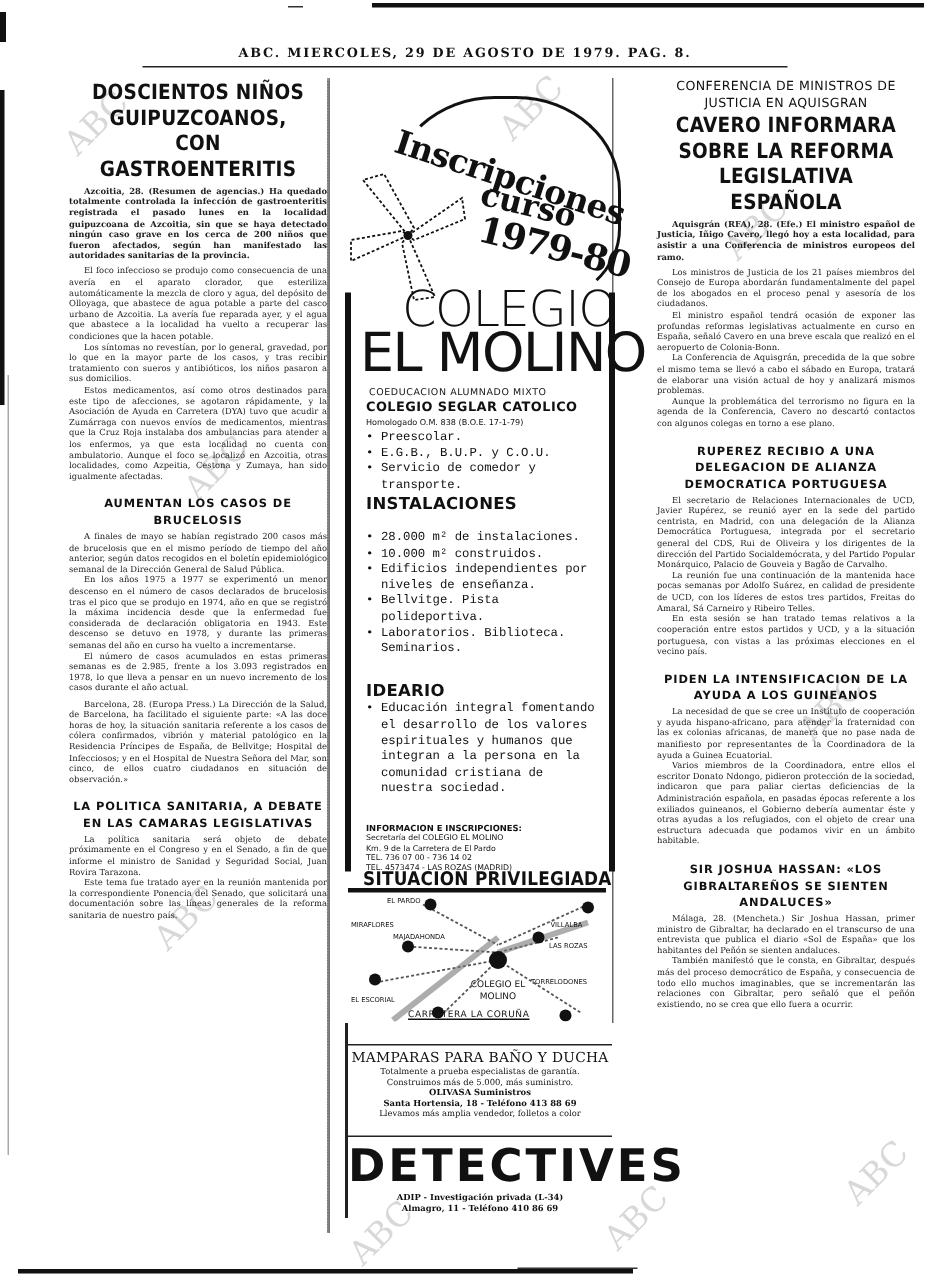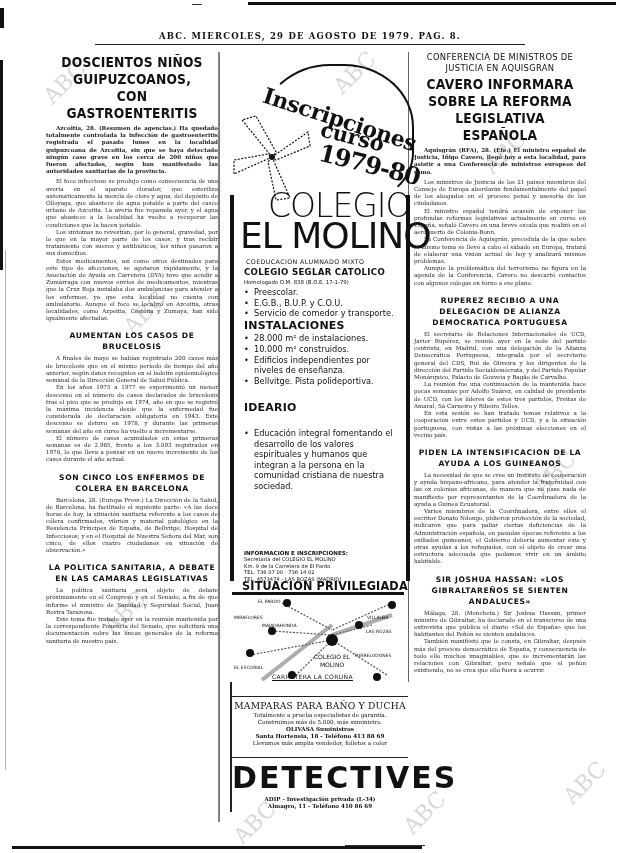--- a/index.html
+++ b/index.html
@@ -6,21 +6,21 @@
   body { width:620px; height:853px; position:relative; overflow:hidden; font-family:"DejaVu Serif", serif; color:#111; }
   .abs { position:absolute; }
   .edge-left { left:0; top:8px; width:4px; height:20px; background:#111; }
   .top-rule { left:248px; top:2px; width:368px; height:3px; background:#111; }
   .top-dash { left:192px; top:4px; width:10px; height:1px; background:#333; }
   .masthead { left:0; width:620px; top:31px; text-align:center; font-size:8.5px; letter-spacing:1.2px; font-weight:bold; }
   .masthead-rule { left:95px; top:44px; width:430px; height:1px; background:#222; }
 
   .col { position:absolute; top:52px; }
   .col1 { left:46px; width:172px; }
-  .col3 { left:414px; width:172px; }
+  .col3 { left:438px; width:172px; }
 
   .kicker { font-family:"DejaVu Sans", sans-serif; font-size:8.4px; text-align:center; letter-spacing:0.3px; line-height:11px; }
   .headline { font-family:"DejaVu Sans", sans-serif; font-weight:bold; font-size:12.5px; text-align:center; line-height:15px; letter-spacing:0.2px; margin-top:2px; transform:scaleX(0.88); }
   .subhead { font-family:"DejaVu Sans", sans-serif; font-weight:bold; font-size:7.6px; text-align:center; line-height:11px; letter-spacing:0.6px; margin-top:8px; }
   .body { font-size:5.6px; line-height:7.2px; text-align:justify; color:#222; margin-top:3px; }
   .body p { margin:0; text-indent:10px; }
   .body p.lead { font-weight:bold; }
 
   .vrule-l { left:218px; top:52px; width:1px; height:770px; background:#777; border-left:1px dotted #999; }
   .vrule-r { left:408px; top:52px; width:1px; height:630px; background:#666; }
@@ -29,21 +29,21 @@
   .ad-ins { left:268px; top:82px; font-family:"DejaVu Serif", serif; font-weight:bold; font-size:22px; transform:rotate(18deg); transform-origin:left top; letter-spacing:-0.5px; }
   .ad-curso { left:320px; top:124px; font-family:"DejaVu Serif", serif; font-weight:bold; font-size:21px; transform:rotate(14deg); }
   .ad-year { left:318px; top:150px; font-family:"DejaVu Serif", serif; font-weight:bold; font-size:24px; transform:rotate(14deg); letter-spacing:-1px; }
   .windmill { left:232px; top:112px; width:80px; height:90px; }
   .ad-colegio { left:268px; top:189px; font-family:"DejaVu Sans", sans-serif; font-size:33px; letter-spacing:-1px; font-weight:300; line-height:33px; }
   .ad-molino { left:240px; top:218px; font-family:"DejaVu Sans", sans-serif; font-size:36px; letter-spacing:-1px; line-height:36px; }
   .ad-coed { left:246px; top:258px; font-family:"DejaVu Sans", sans-serif; font-size:6.3px; letter-spacing:0.4px; }
   .ad-seglar { left:244px; top:267px; font-family:"DejaVu Sans", sans-serif; font-size:8.6px; font-weight:bold; letter-spacing:0.3px; }
   .ad-homol { left:244px; top:279px; font-family:"DejaVu Sans", sans-serif; font-size:5.4px; }
   .ad-list { left:244px; font-family:"DejaVu Sans", sans-serif; font-size:8.2px; line-height:10.6px; width:156px; }
-  .ad-list ul { margin:0; padding:0; list-style:none; }
+  .ad-list ul { margin:0; padding:0; list-style:none;font-family:Liberation Mono, monospace; }
   .ad-list li { position:relative; padding-left:10px; }
   .ad-list li::before { content:"•"; position:absolute; left:0; top:0; }
   .ad-sec { font-family:"DejaVu Sans", sans-serif; font-weight:bold; font-size:11px; letter-spacing:0.2px; }
   .ad-info { left:244px; top:550px; font-family:"DejaVu Sans", sans-serif; font-size:5.2px; line-height:6.4px; width:160px; }
   .ad-info b { font-size:5.6px; }
   .ad-situ { left:242px; top:578px; font-family:"DejaVu Sans", sans-serif; font-weight:bold; font-size:12.5px; letter-spacing:0.2px; transform:scaleX(0.9); transform-origin:left; }
   .map { left:232px; top:592px; width:172px; height:88px; border-top:3px solid #111; }
 
   .ad2-rule { left:232px; top:696px; width:176px; height:1px; background:#222; }
   .mamparas { left:232px; top:700px; width:176px; text-align:center; font-family:"DejaVu Serif", serif; font-weight:normal; font-size:9.2px; letter-spacing:0.2px; }
@@ -95,21 +95,20 @@
   </div>
   <div>
     <div class="subhead">AUMENTAN LOS CASOS DE BRUCELOSIS</div>
     <div class="body">
       <p>A finales de mayo se habían registrado 200 casos más de brucelosis que en el mismo período de tiempo del año anterior, según datos recogidos en el boletín epidemiológico semanal de la Dirección General de Salud Pública.</p>
       <p>En los años 1975 a 1977 se experimentó un menor descenso en el número de casos declarados de brucelosis tras el pico que se produjo en 1974, año en que se registró la máxima incidencia desde que la enfermedad fue considerada de declaración obligatoria en 1943. Este descenso se detuvo en 1978, y durante las primeras semanas del año en curso ha vuelto a incrementarse.</p>
       <p>El número de casos acumulados en estas primeras semanas es de 2.985, frente a los 3.093 registrados en 1978, lo que lleva a pensar en un nuevo incremento de los casos durante el año actual.</p>
     </div>
   </div>
   <div>
-    <div class="subhead">SON CINCO LOS ENFERMOS DE COLERA EN BARCELONA</div>
     <div class="body">
       <p>Barcelona, 28. (Europa Press.) La Dirección de la Salud, de Barcelona, ha facilitado el siguiente parte: «A las doce horas de hoy, la situación sanitaria referente a los casos de cólera confirmados, vibrión y material patológico en la Residencia Príncipes de España, de Bellvitge; Hospital de Infecciosos; y en el Hospital de Nuestra Señora del Mar, son cinco, de ellos cuatro ciudadanos en situación de observación.»</p>
     </div>
   </div>
   <div>
     <div class="subhead">LA POLITICA SANITARIA, A DEBATE EN LAS CAMARAS LEGISLATIVAS</div>
     <div class="body">
       <p>La política sanitaria será objeto de debate próximamente en el Congreso y en el Senado, a fin de que informe el ministro de Sanidad y Seguridad Social, Juan Rovira Tarazona.</p>
       <p>Este tema fue tratado ayer en la reunión mantenida por la correspondiente Ponencia del Senado, que solicitará una documentación sobre las líneas generales de la reforma sanitaria de nuestro país.</p>
     </div>
@@ -139,28 +138,29 @@
 <div class="abs ad-seglar">COLEGIO SEGLAR CATOLICO</div>
 <div class="abs ad-homol">Homologado O.M. 838 (B.O.E. 17-1-79)</div>
 
 <div class="abs ad-list" style="top:287px;">
   <ul>
     <li>Preescolar.</li>
     <li>E.G.B., B.U.P. y C.O.U.</li>
     <li>Servicio de comedor y transporte.</li>
   </ul>
   <div class="ad-sec" style="margin-top:2px;">INSTALACIONES</div>
-  <ul style="margin-top:2px;">
+  <ul style="margin-top:12px;">
     <li>28.000 m² de instalaciones.</li>
     <li>10.000 m² construidos.</li>
     <li>Edificios independientes por niveles de enseñanza.</li>
     <li>Bellvitge. Pista polideportiva.</li>
+    <li>Laboratorios. Biblioteca. Seminarios.</li>
   </ul>
   <div class="ad-sec" style="margin-top:17px;">IDEARIO</div>
-  <ul style="margin-top:14px;">
+  <ul style="margin-top:2px;">
     <li>Educación integral fomentando el desarrollo de los valores espirituales y humanos que integran a la persona en la comunidad cristiana de nuestra sociedad.</li>
   </ul>
 </div>
 
 <div class="abs ad-info">
   <b>INFORMACION E INSCRIPCIONES:</b>
   <div>Secretaría del COLEGIO EL MOLINO</div>
   <div>Km. 9 de la Carretera de El Pardo</div>
   <div>TEL. 736 07 00 - 736 14 02</div>
   <div>TEL. 4573474 - LAS ROZAS (MADRID)</div>

